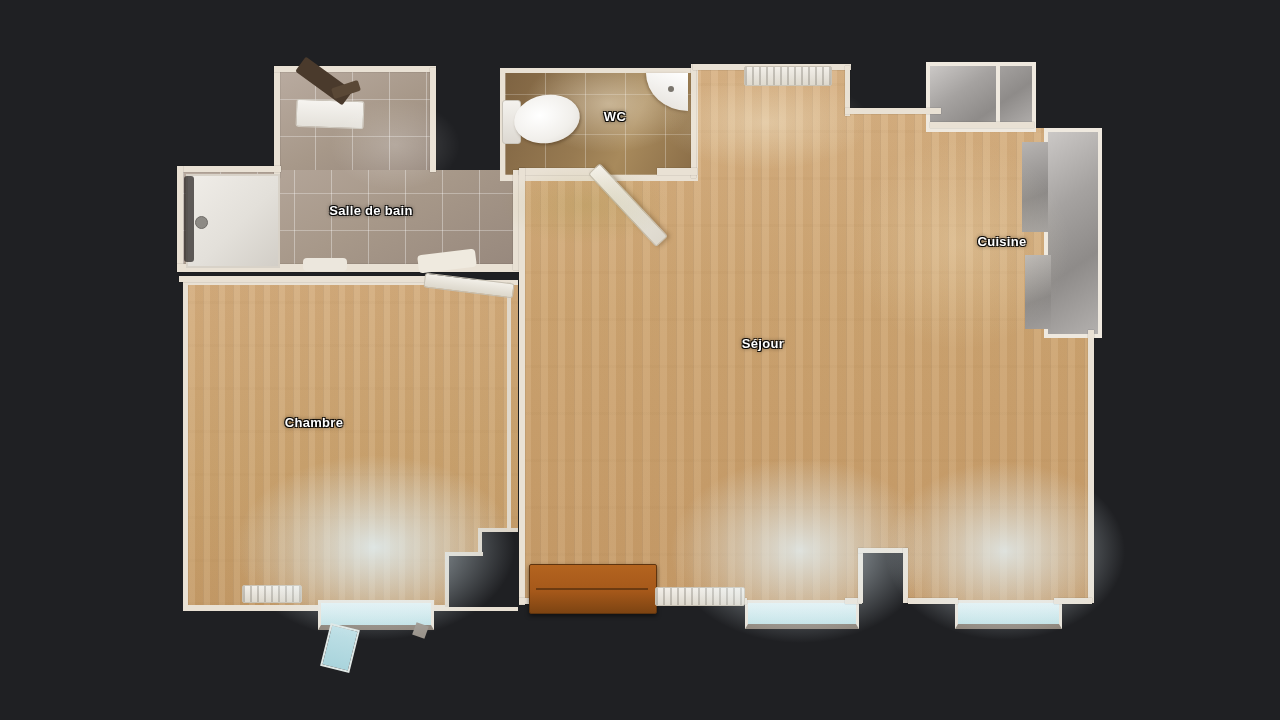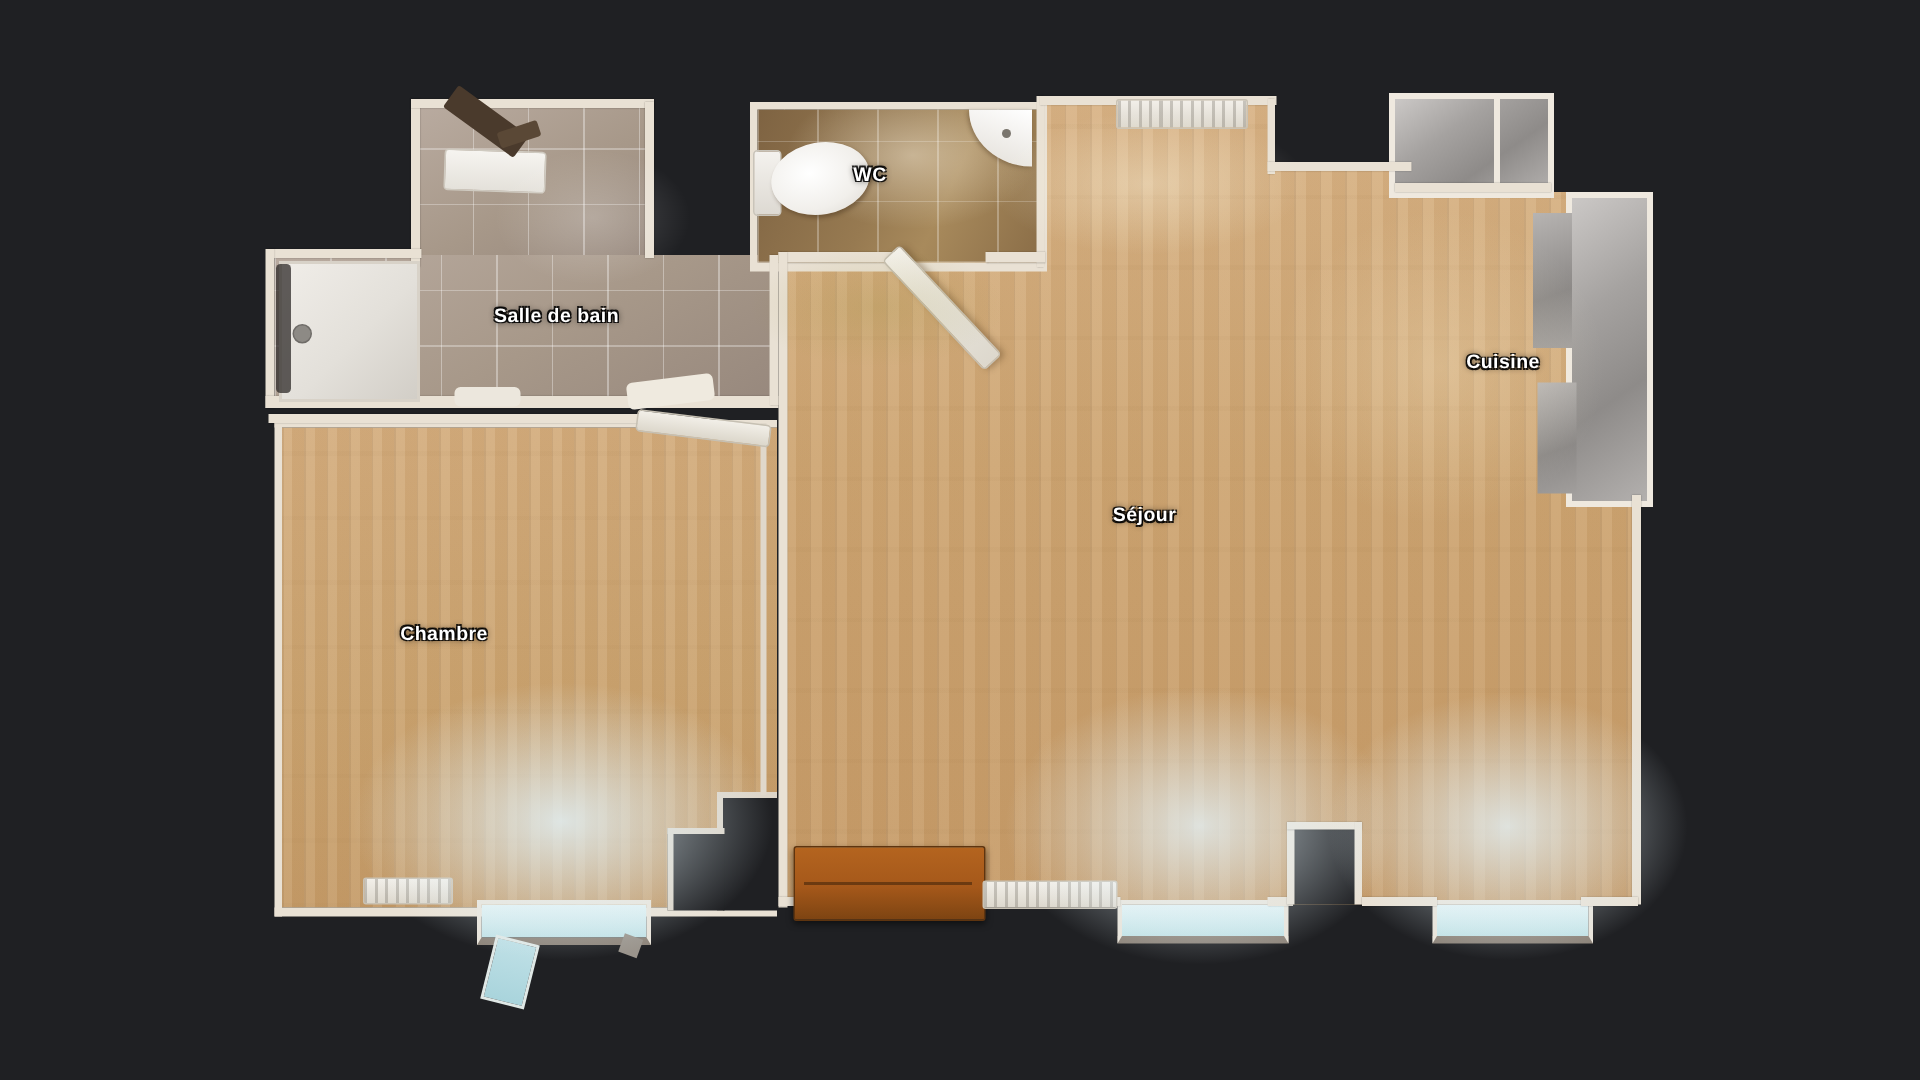--- a/index.html
+++ b/index.html
@@ -146,18 +146,18 @@
 
   <div class="abs glow" style="left:235px;top:455px;width:280px;height:185px;background:radial-gradient(closest-side,rgba(226,241,247,.85),rgba(226,241,247,0));"></div>
   <div class="abs glow" style="left:670px;top:458px;width:260px;height:185px;background:radial-gradient(closest-side,rgba(228,242,248,.8),rgba(228,242,248,0));"></div>
   <div class="abs glow" style="left:885px;top:462px;width:240px;height:178px;background:radial-gradient(closest-side,rgba(228,242,248,.8),rgba(228,242,248,0));"></div>
   <div class="abs glow" style="left:660px;top:75px;width:210px;height:95px;background:radial-gradient(closest-side,rgba(255,250,230,.35),rgba(255,250,230,0));"></div>
   <div class="abs glow" style="left:500px;top:165px;width:170px;height:80px;background:radial-gradient(closest-side,rgba(158,148,68,.22),rgba(158,148,68,0));"></div>
   <div class="abs glow" style="left:850px;top:140px;width:220px;height:210px;background:radial-gradient(closest-side,rgba(255,244,214,.25),rgba(255,244,214,0));"></div>
   <div class="abs glow" style="left:330px;top:100px;width:130px;height:90px;background:radial-gradient(closest-side,rgba(255,255,255,.22),rgba(255,255,255,0));"></div>
 
   <div class="abs room-label" style="left:371px;top:210px;">Salle de bain</div>
-  <div class="abs room-label" style="left:580px;top:116px;">WC</div>
-  <div class="abs room-label" style="left:296px;top:422px;">Chambre</div>
+  <div class="abs room-label" style="left:615px;top:116px;">WC</div>
+  <div class="abs room-label" style="left:296px;top:422px;padding-left:36px;">Chambre</div>
   <div class="abs room-label" style="left:763px;top:343px;">Séjour</div>
   <div class="abs room-label" style="left:1002px;top:241px;">Cuisine</div>
 
 </div>
 
 </body></html>

